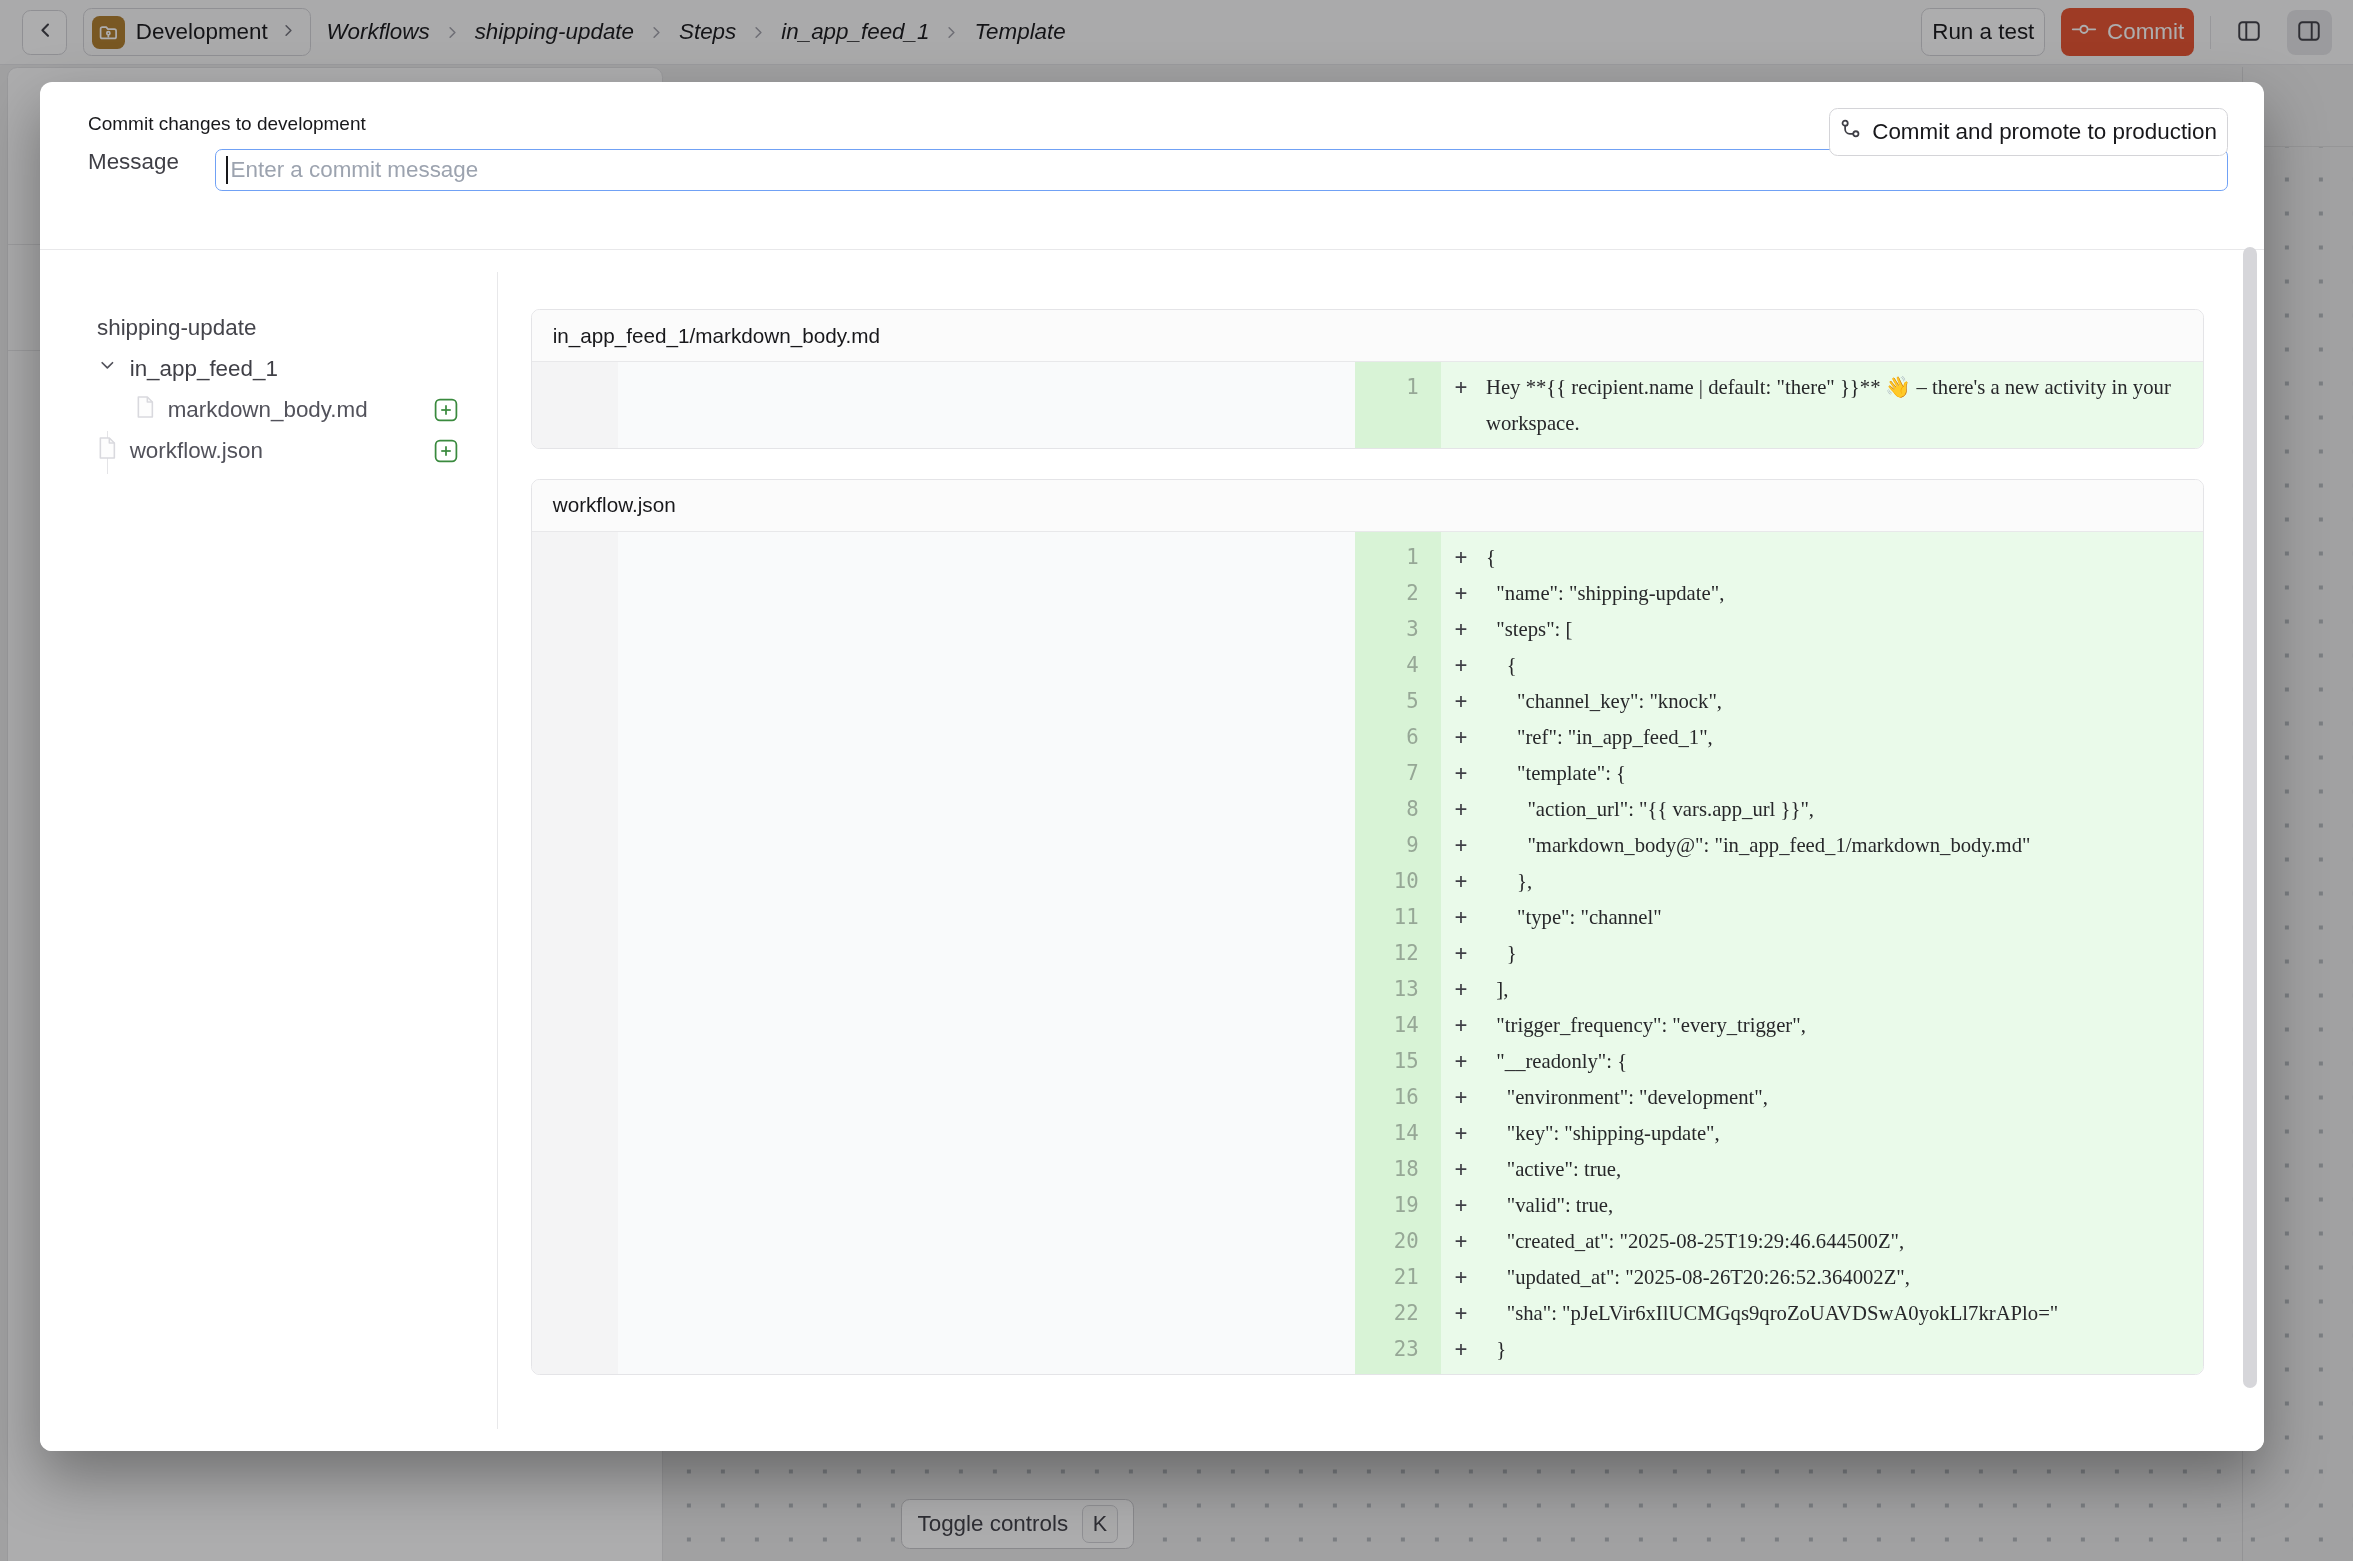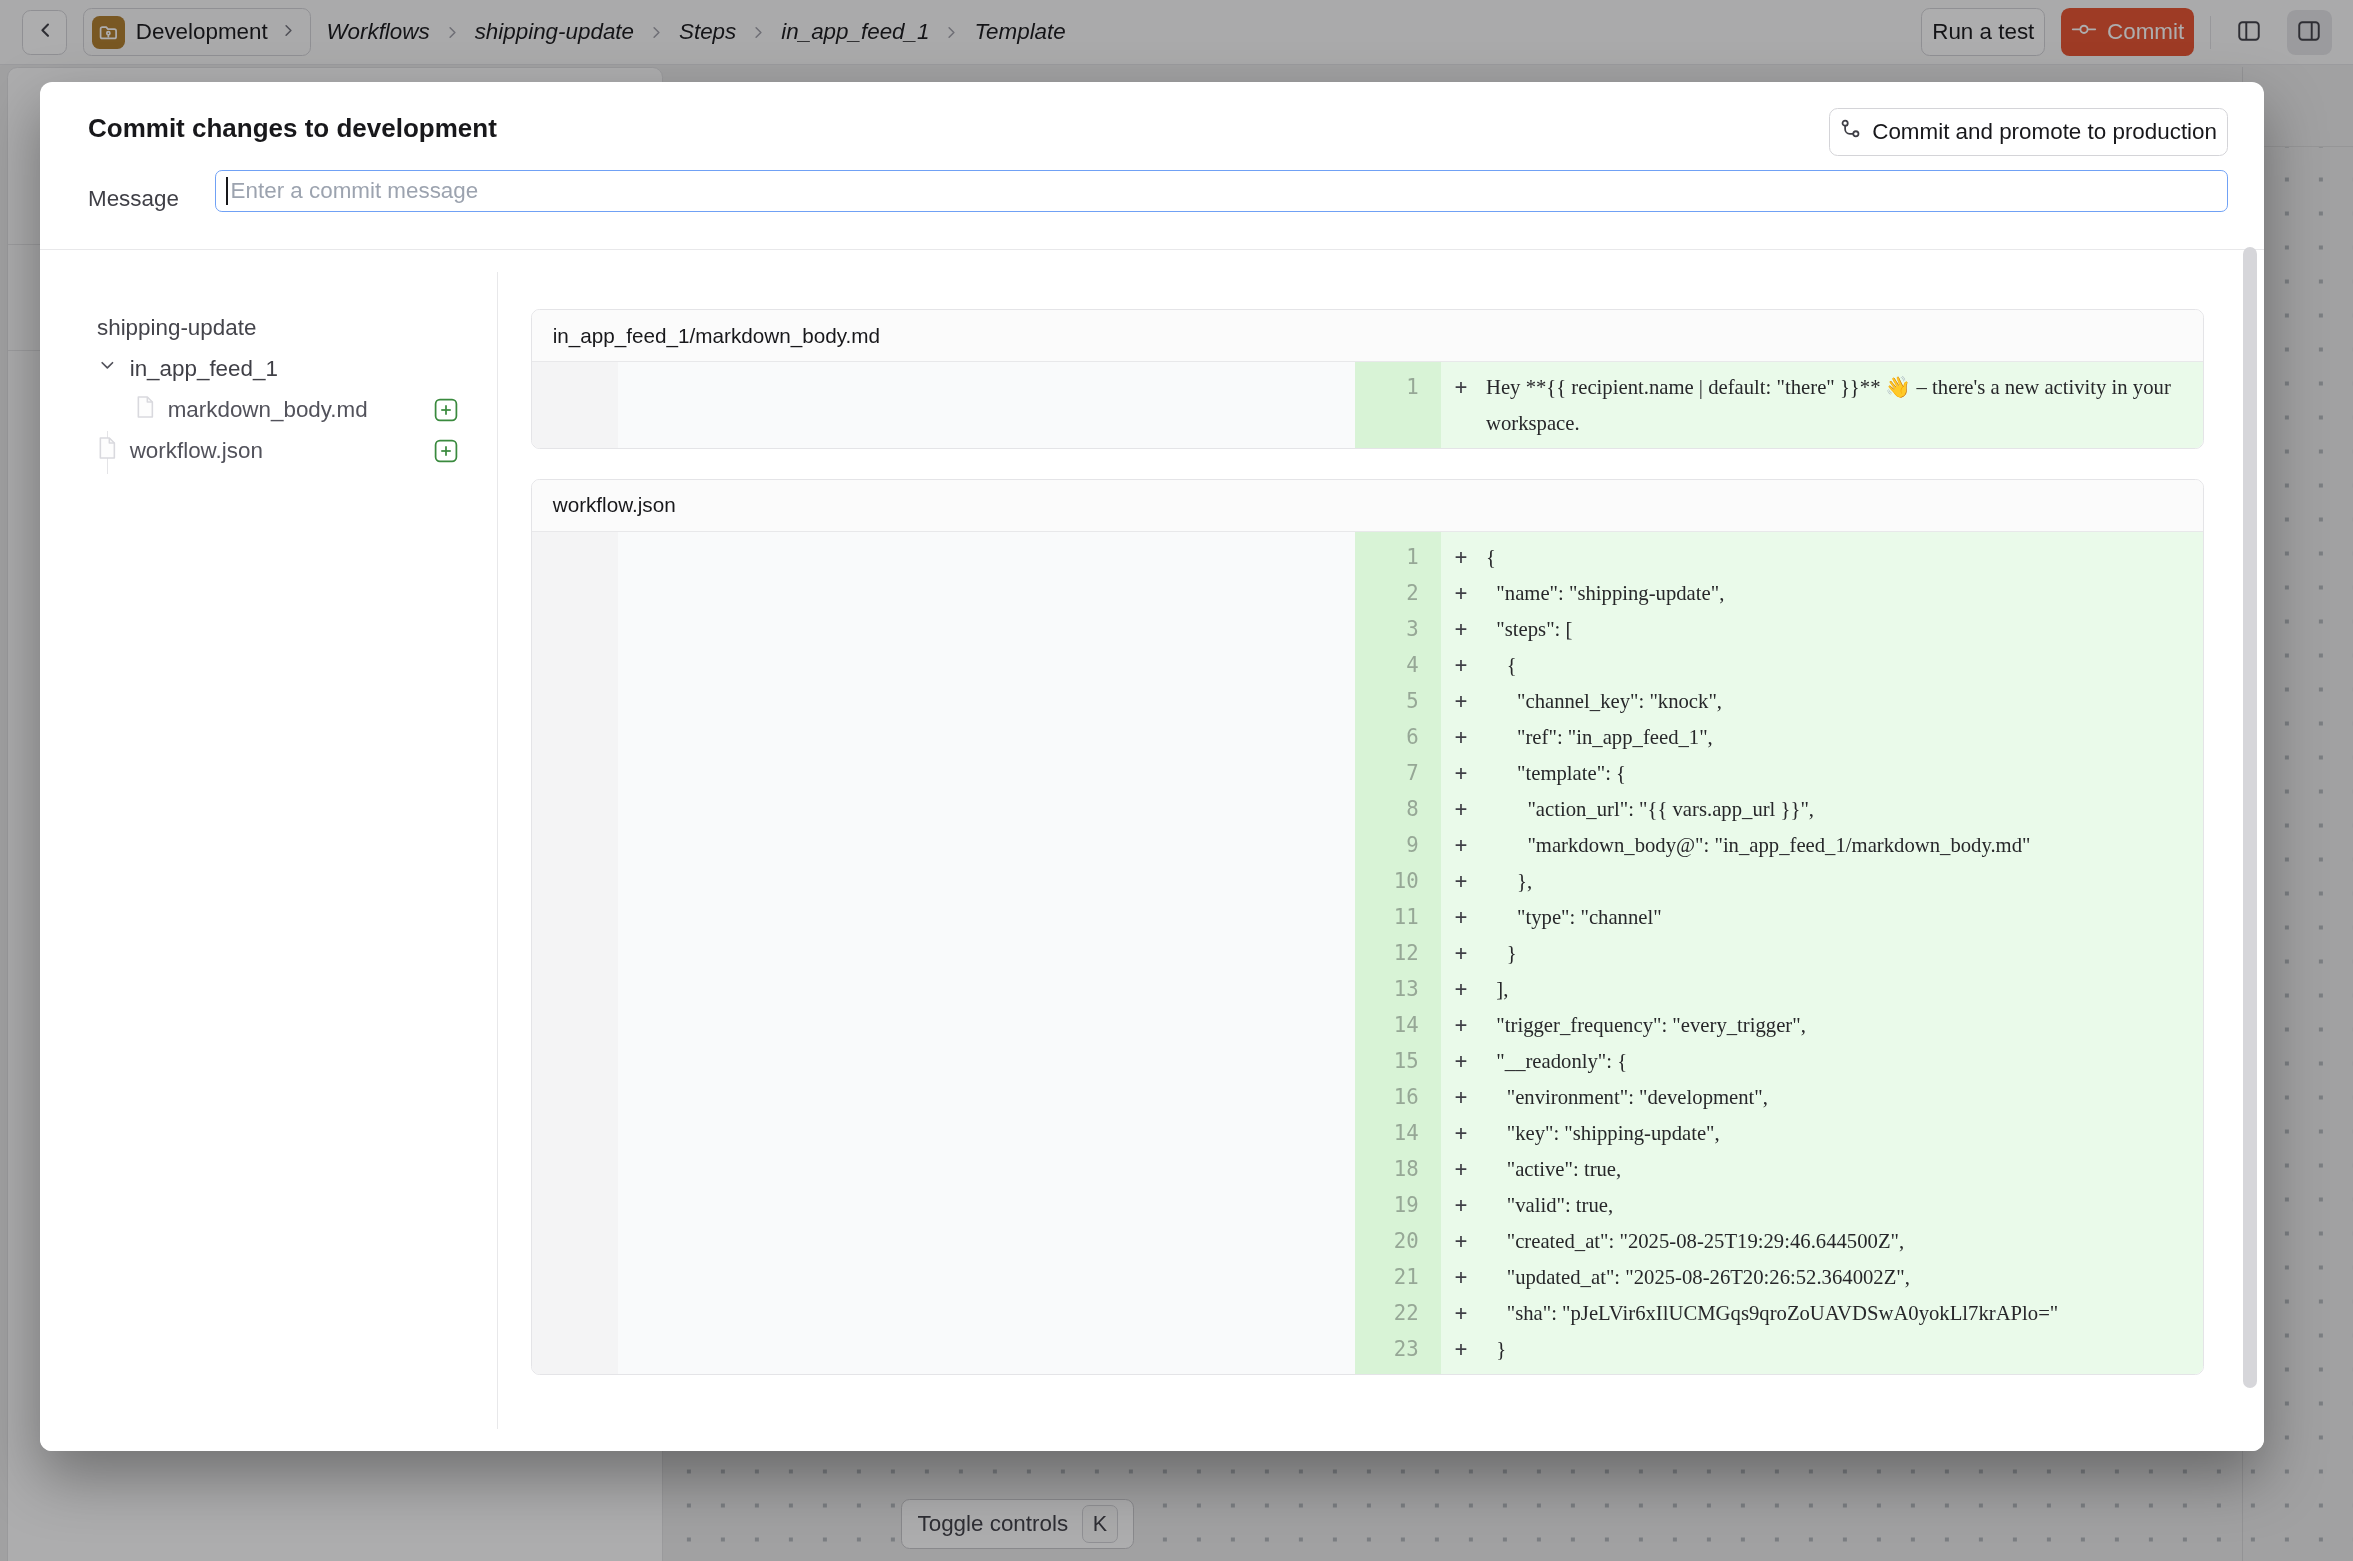--- a/index.html
+++ b/index.html
@@ -39,23 +39,23 @@
   .toggle-controls .lbl { font-size:22.4px; color:#3F3F46; }
   .kbd { min-width:36px; height:38px; border:0.9px solid #D4D4D8; border-radius:6.9px; background:#FBFBFB;
          display:flex; align-items:center; justify-content:center; font-size:21.5px; color:#3F3F46; }
 
   .overlay { position:absolute; inset:0; background:rgba(16,16,18,0.34); z-index:2; }
 
   
   .modal { position:absolute; left:40px; top:82px; width:2224px; height:1369px; background:#FFFFFF;
            border-radius:12px; box-shadow:0 26px 60px rgba(0,0,0,0.35); z-index:3; overflow:hidden; }
   .m-header { position:relative; padding:31px 36px 0 48px; }
-  .m-title { font-size:26px; font-weight:700; color:#18181B; }
+  .m-title { font-size:19px; font-weight:400; color:#18181B; }
   .m-actions { position:absolute; right:36px; top:26px; display:flex; gap:13.8px; }
-  .msg-row { display:flex; align-items:flex-end; margin-top:26px; }
+  .msg-row { display:flex; align-items:flex-start; margin-top:14px; }
   .msg-label { width:127px; font-size:22.4px; color:#3F3F46; }
   .msg-input { flex:1; height:42px; border:1.7px solid #70A1F5; border-radius:6.9px; background:#FFFFFF;
                display:flex; align-items:center; padding-left:10.3px; }
   .caret { width:1.7px; height:27.5px; background:#18181B; margin-right:2.6px; }
   .placeholder { font-size:22.4px; color:#9CA3AF; }
   .m-hr { position:absolute; left:0; right:0; top:167px; height:0.9px; background:#E8E8EA; }
   .m-body { position:absolute; left:0; top:168px; right:0; bottom:0; background:#FFFFFF; }
 
   
   .tree { position:absolute; left:57px; top:57px; width:362px; }

